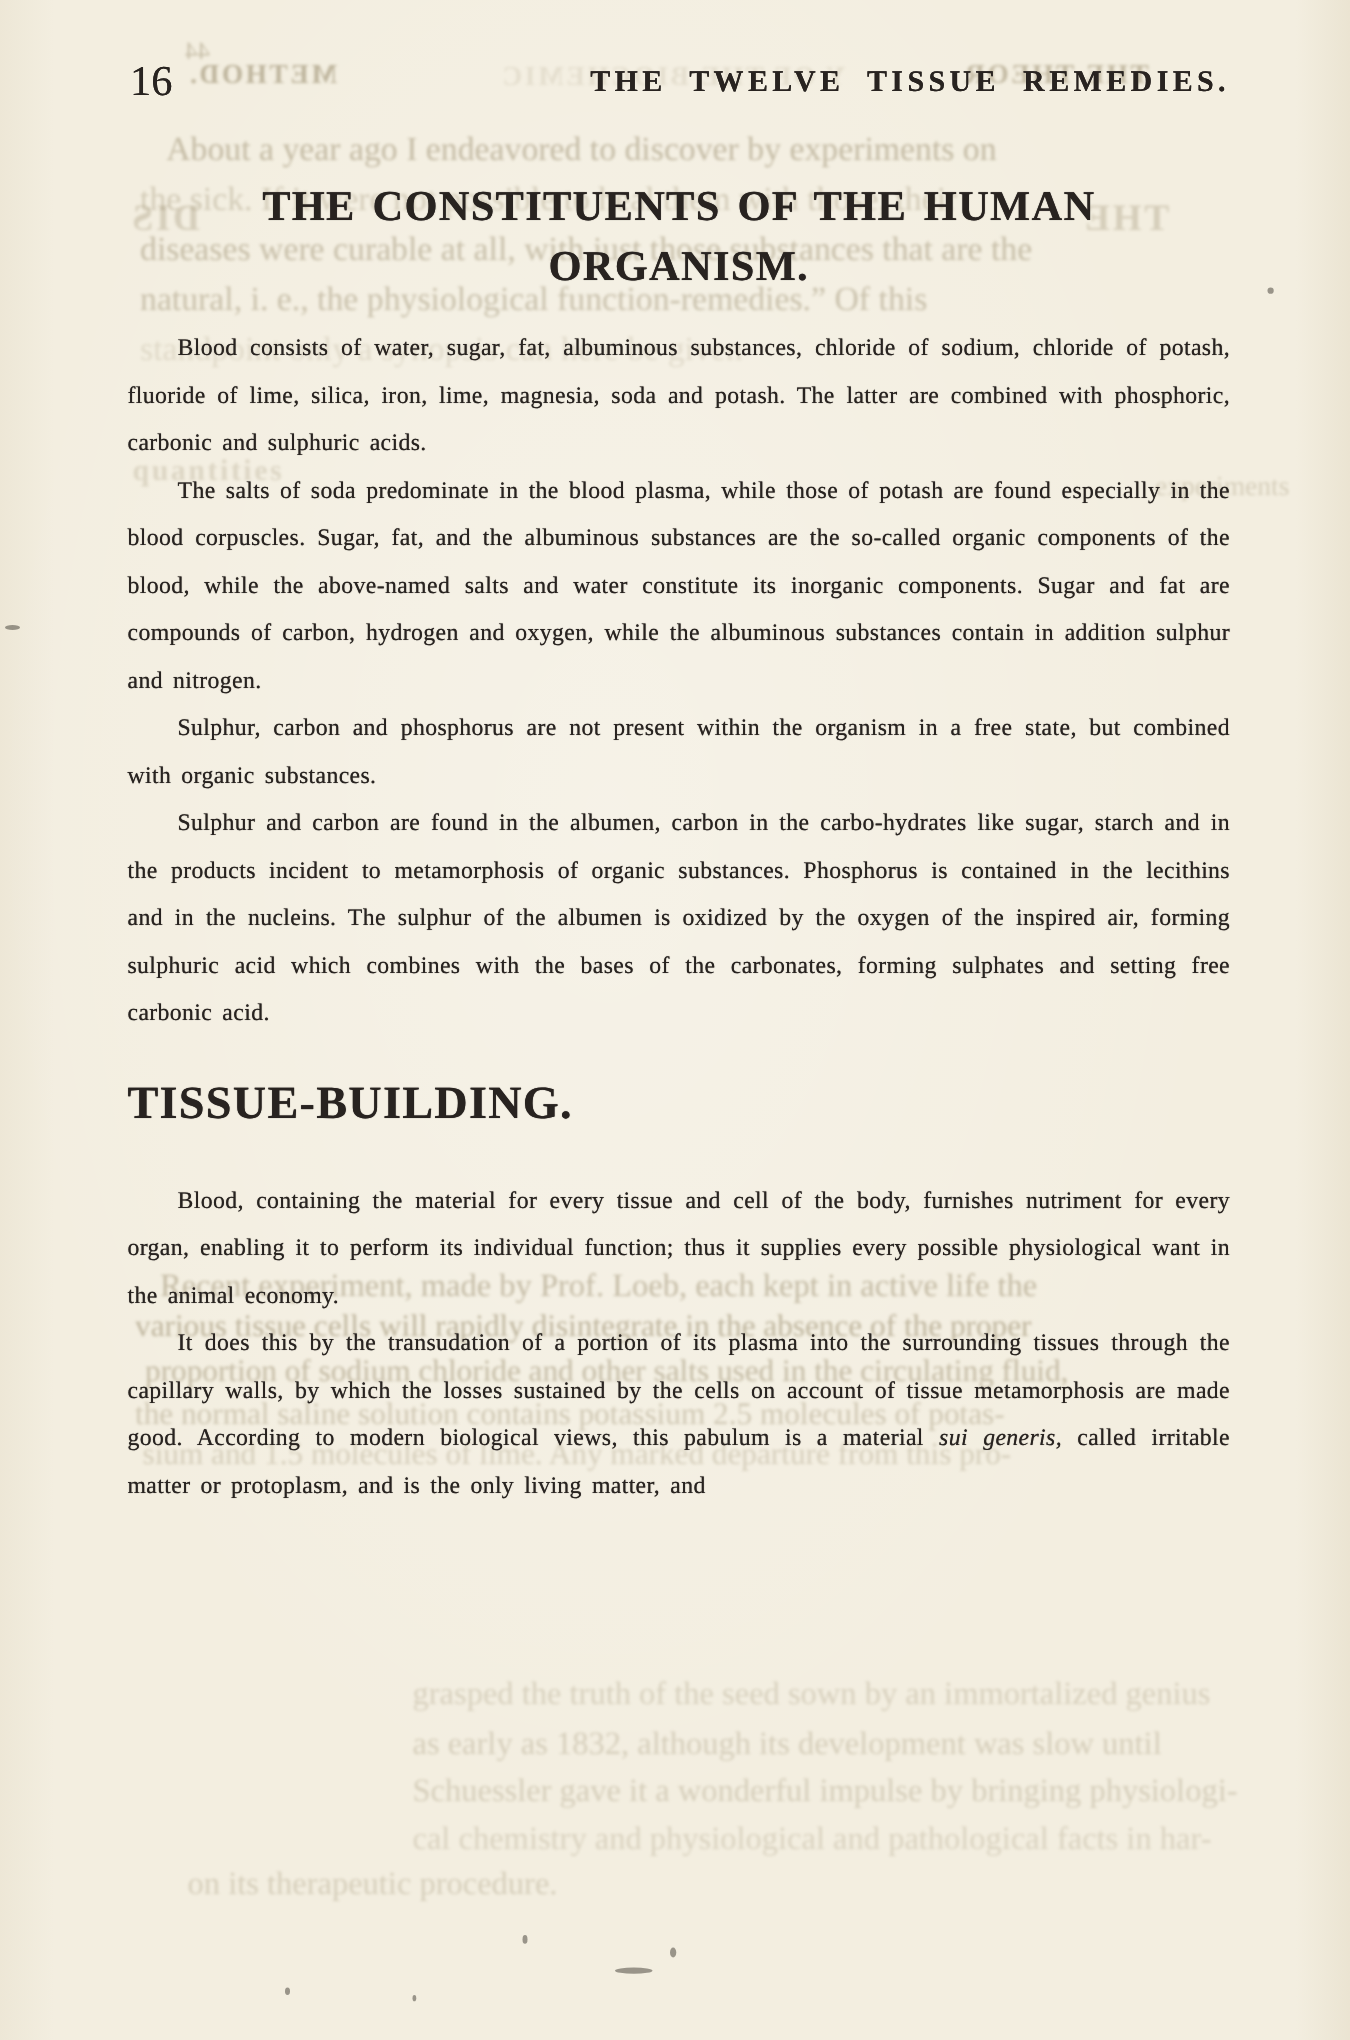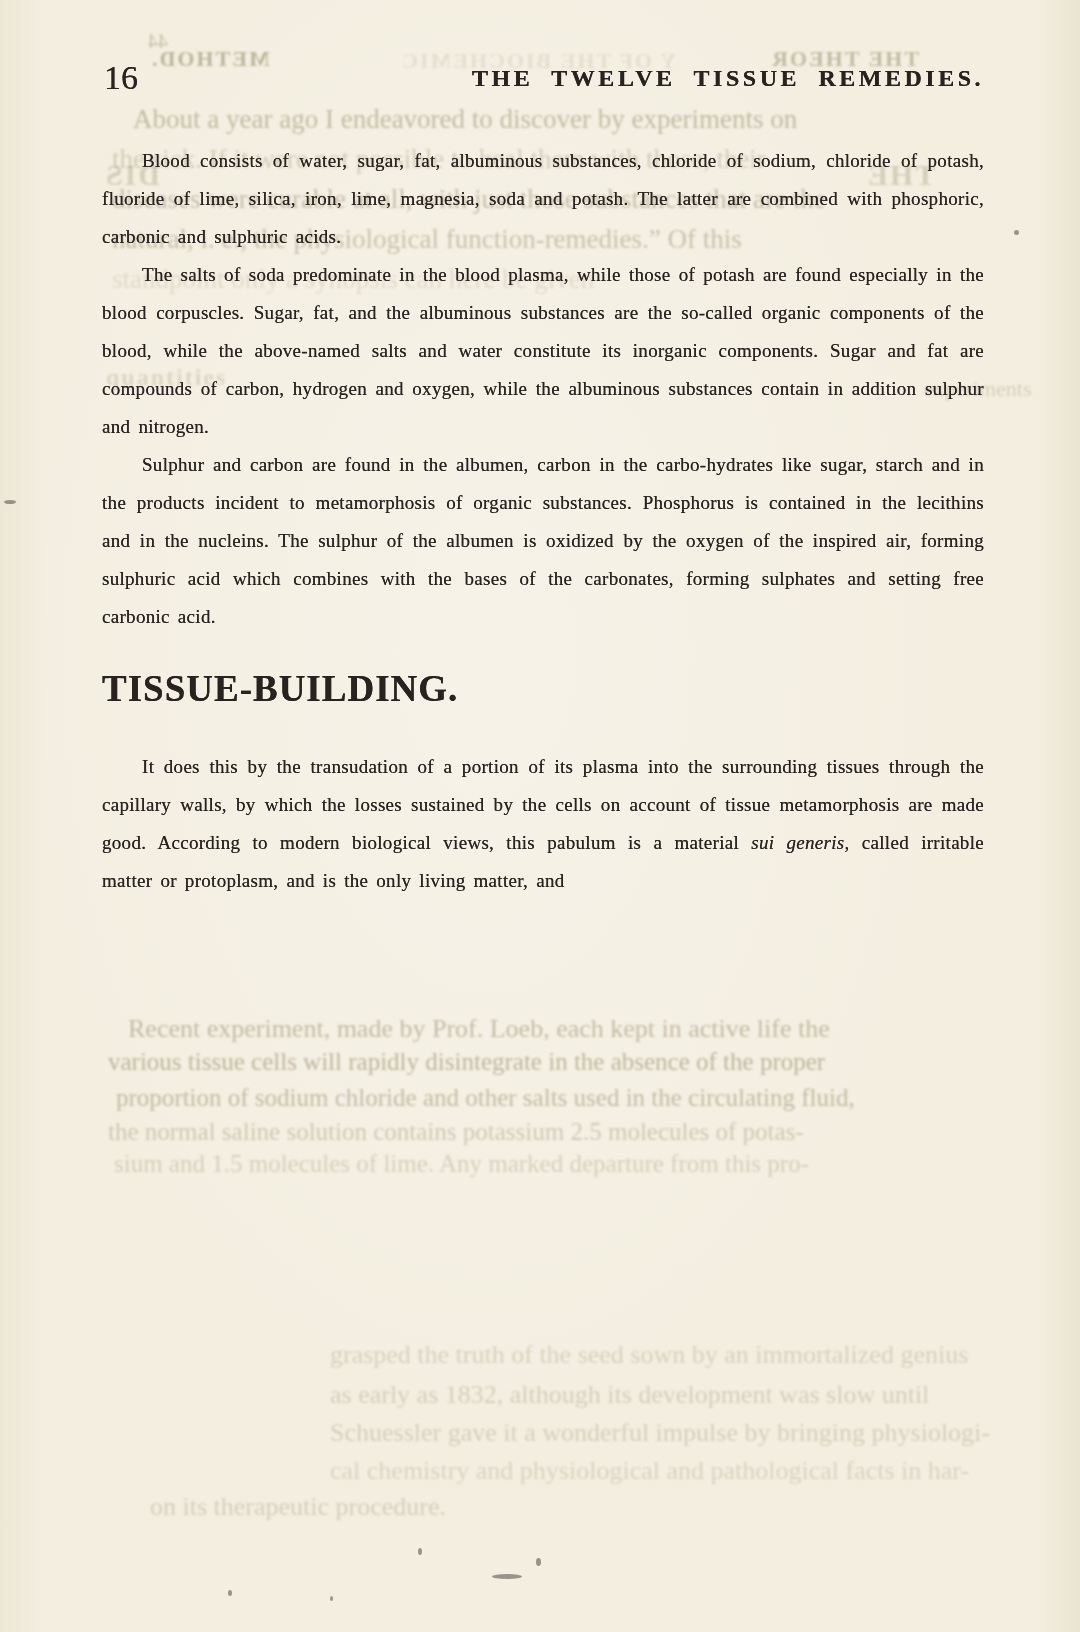--- a/index.html
+++ b/index.html
@@ -21,21 +21,21 @@
     position:absolute;white-space:nowrap;
     color:var(--ghost,#8a7c5a);
     filter:blur(1.1px);
     font-family:"Liberation Serif","DejaVu Serif",serif;
   }
   .ghost.mir{transform:scaleX(-1);}
   .ghost.bold{font-weight:700;letter-spacing:2px;}
   
   .speck{position:absolute;background:#4e4a42;border-radius:50%;opacity:.55;}
   
-  .pagehead{position:absolute;left:102px;top:60px;width:882px;height:36px;font-family:Liberation Serif, serif;}
+  .pagehead{position:absolute;left:102px;top:48px;width:882px;height:36px;font-family:Liberation Serif, serif;}
   .pagenum{
     position:absolute;left:2px;top:0;
     font-size:34px;line-height:36px;
     text-shadow:0 0 .5px currentColor;
   }
   .runhead{
     display:block;text-align:right;
     font-size:24px;line-height:36px;font-weight:700;
     letter-spacing:3.5px;word-spacing:9px;
     text-shadow:0 0 .5px currentColor;
@@ -100,20 +100,26 @@
       <div class="speck" style="left: 1014px; top: 230px; width: 5px; height: 5px;"></div>
       <div class="speck" style="left: 330px; top: 1596px; width: 3px; height: 5px;"></div>
     </div>
 
   <header class="pagehead">
     <span class="pagenum">16</span>
     <span class="runhead">THE TWELVE TISSUE REMEDIES.</span>
   </header>
 
   <main class="column" id="body-flow">
+      <h1>
+        <span>THE CONSTITUENTS OF THE HUMAN</span>
+        <span>ORGANISM.</span>
+      </h1>
       <p><span>Blood consists of water, sugar, fat, albuminous substances, chloride of sodium, chloride of potash, fluoride of lime, silica, iron, lime, magnesia, soda and potash.  The latter are combined with phosphoric, carbonic and sulphuric acids.</span></p>
       <p><span>The salts of soda predominate in the blood plasma, while those of potash are found especially in the blood corpuscles.  Sugar, fat, and the albuminous substances are the so-called organic components of the blood, while the above-named salts and water constitute its inorganic components.  Sugar and fat are compounds of carbon, hydrogen and oxygen, while the albuminous substances contain in addition sulphur and nitrogen.</span></p>
+      <p><span>Sulphur, carbon and phosphorus are not present within the organism in a free state, but combined with organic substances.</span></p>
       <p><span>Sulphur and carbon are found in the albumen, carbon in the carbo-hydrates like sugar, starch and in the products incident to metamorphosis of organic substances.  Phosphorus is contained in the lecithins and in the nucleins.  The sulphur of the albumen is oxidized by the oxygen of the inspired air, forming sulphuric acid which combines with the bases of the carbonates, forming sulphates and setting free carbonic acid.</span></p>
       <h2>TISSUE-BUILDING.</h2>
+      <p><span>Blood, containing the material for every tissue and cell of the body, furnishes nutriment for every organ, enabling it to perform its individual function; thus it supplies every possible physiological want in the animal economy.</span></p>
       <p><span>It does this by the transudation of a portion of its plasma into the surrounding tissues through the capillary walls, by which the losses sustained by the cells on account of tissue metamorphosis are made good.  According to modern biological views, this pabulum is a material </span><em>sui generis,</em><span> called irritable matter or protoplasm, and is the only living matter, and</span></p>
     </main>
 
 </div>
 
 </body></html>

